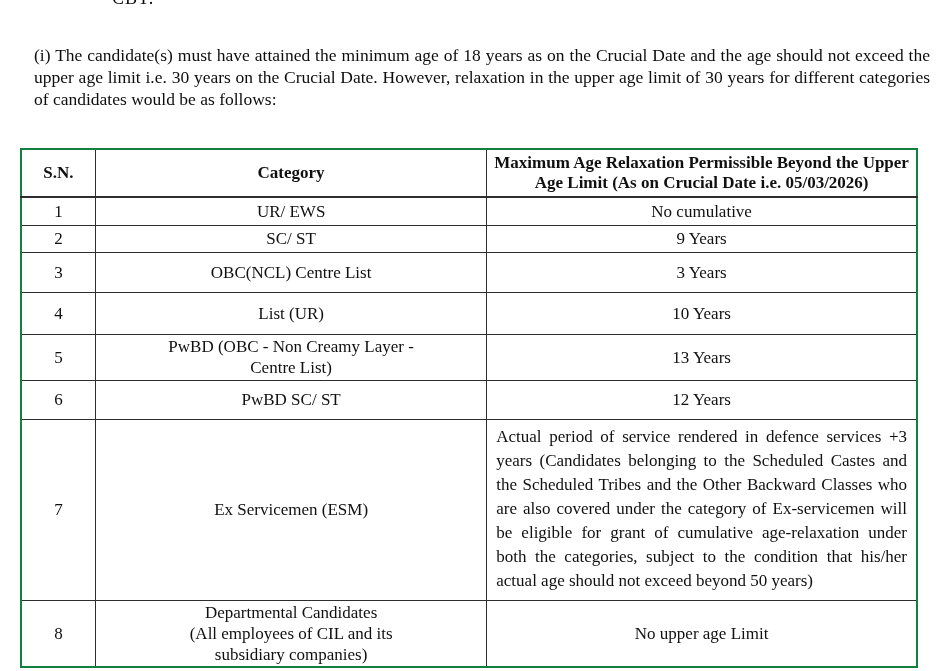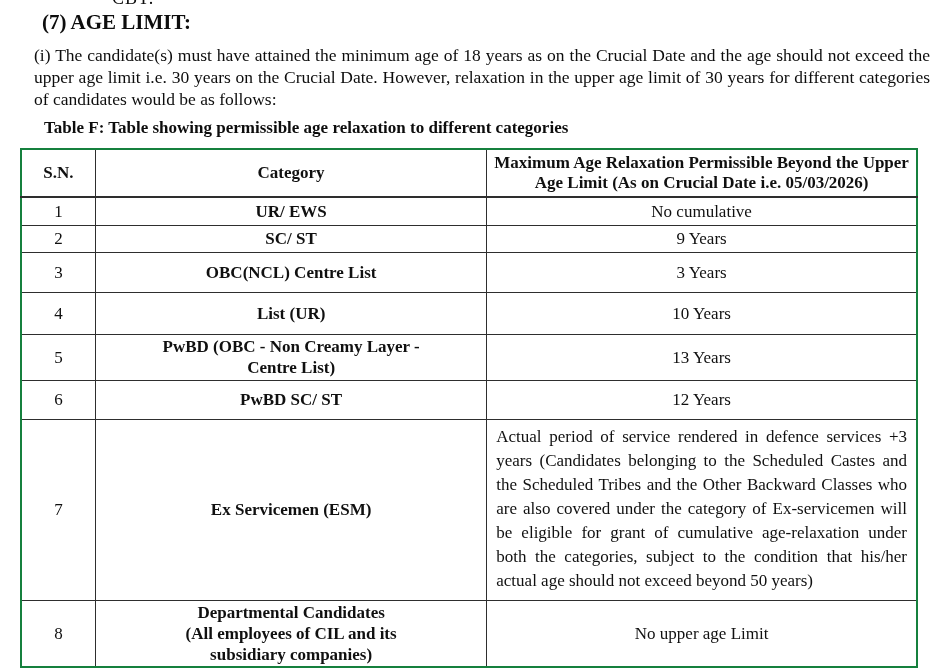--- a/index.html
+++ b/index.html
@@ -69,21 +69,21 @@
   table.age-table thead th {
     font-weight: bold;
     height: 48px;
     border-bottom: 2.5px solid #2e2e2e;
   }
   th.col-sn  { width: 67px; }
   th.col-cat { width: 352px; }
   th.col-val { width: 387px; }
   th.col-val { text-align: left; padding: 1px 9px; }
   td { line-height: 21px; }
-  td.category-cell { white-space: pre-line; font-weight: bold; }
+  td.category-cell { white-space: pre-line; }
   td.relaxation-cell.long {
     text-align: justify;
     padding: 3px 9px 5px 9px;
     line-height: 24px;
     margin-left: 9px;
   }
   tr.row-1 { height: 28px; }
   tr.row-2 { height: 27px; }
   tr.row-3 { height: 40px; }
   tr.row-4 { height: 42px; }
@@ -94,25 +94,23 @@
 </style>
 </head>
 <body>
 
 <div class="page">
 
   <div class="clip-top">
     <span>CBT.</span>
   </div>
 
-  <h1 class="heading">(7) AGE LIMIT:</h1>
 
   <p class="intro">(i) The candidate(s) must have attained the minimum age of 18 years as on the Crucial Date and the age should not exceed the upper age limit i.e. 30 years on the Crucial Date. However, relaxation in the upper age limit of 30 years for different categories of candidates would be as follows:</p>
 
-  <div class="table-title">Table F: Table showing permissible age relaxation to different categories</div>
 
   <table class="age-table">
     <thead>
       <tr>
         <th class="col-sn">S.N.</th>
         <th class="col-cat">Category</th>
         <th class="col-val">Maximum Age Relaxation Permissible Beyond the Upper Age Limit (As on Crucial Date i.e. 05/03/2026)</th>
       </tr>
     </thead>
     <tbody id="table-body">

